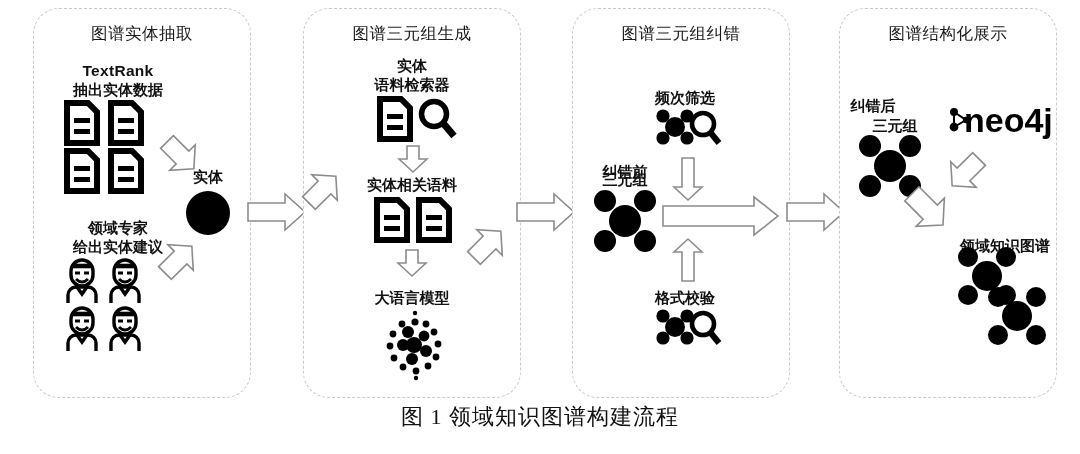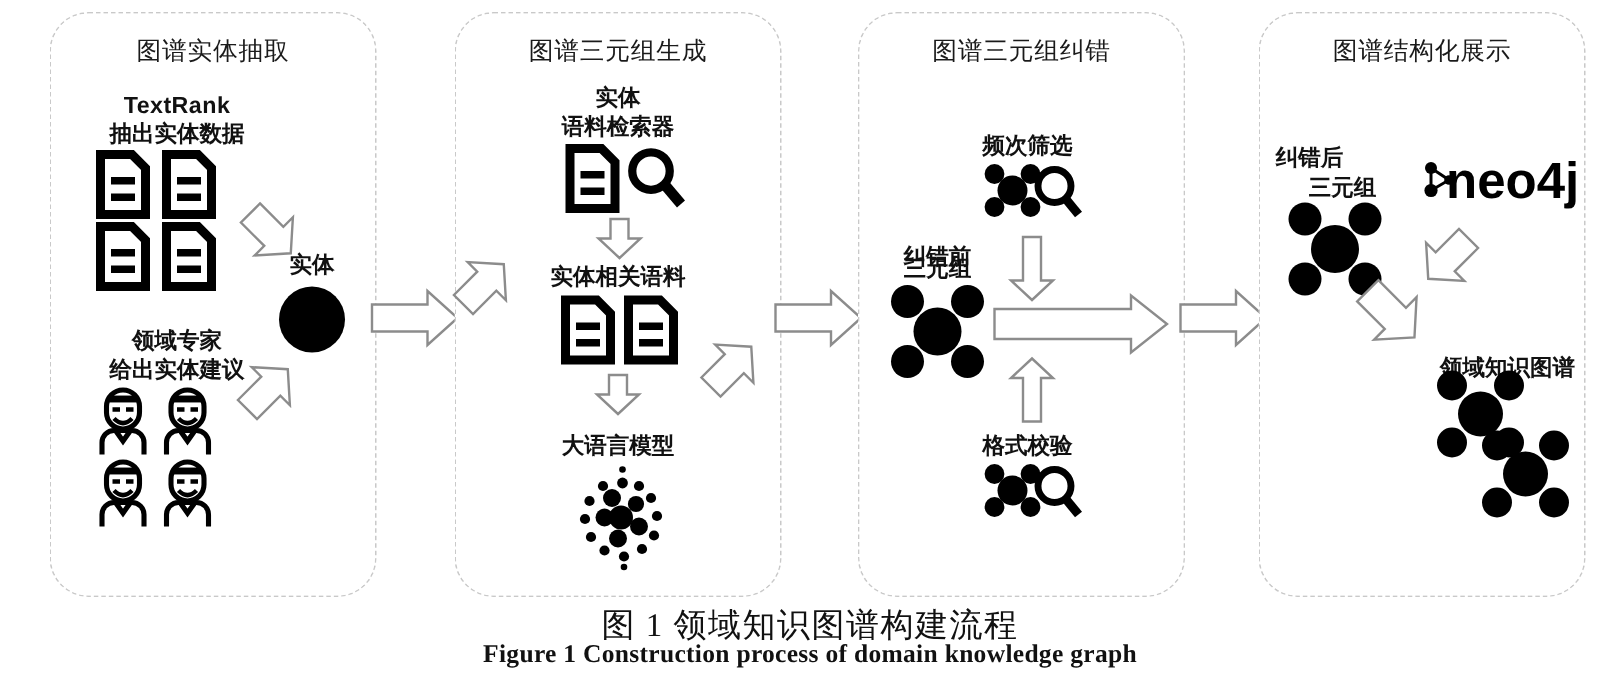--- a/index.html
+++ b/index.html
@@ -370,15 +370,14 @@
         <circle cx="62" cy="73" r="15"></circle>
         <circle cx="43" cy="92" r="10"></circle>
         <circle cx="81" cy="92" r="10"></circle>
         <circle cx="81" cy="54" r="10"></circle>
         <circle cx="43" cy="54" r="10"></circle>
       </g>
     </svg>
   </div>
 
   <div class="caption cap-cn" style="top:402px;">图 1    领域知识图谱构建流程</div>
-  <div class="caption cap-en" style="top:426px;">Figure 1    Construction process of domain knowledge graph</div>
 
 </div>
 
 </body></html>

